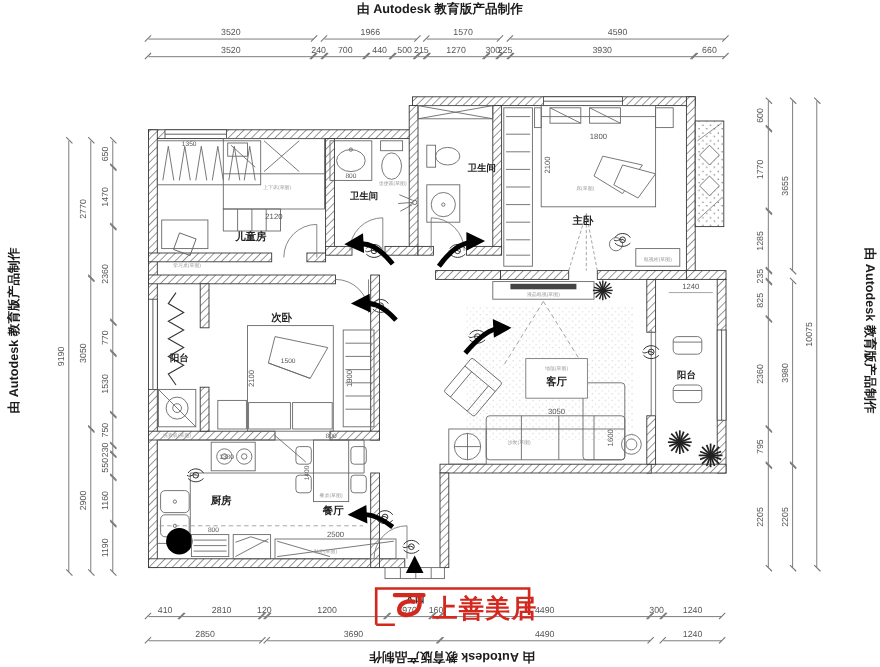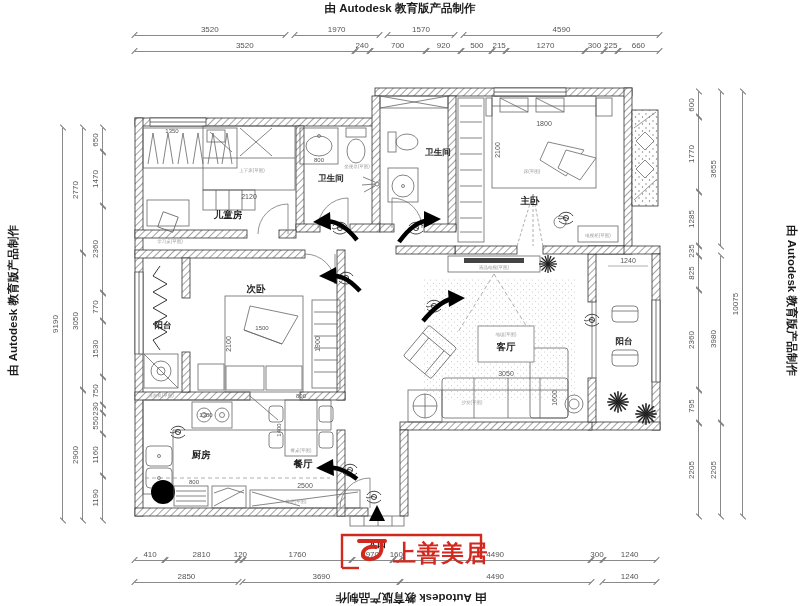--- a/index.html
+++ b/index.html
@@ -405,21 +405,21 @@
     <text x="598" y="237">电视柜(草图)</text>
   </g>
 </svg>
 
 <div class="dimh" style="left:135px;top:24px;width:524px;">
   <div class="s" style="flex:3520">
       <span>3520</span>
     </div>
   <div class="g" style="flex:240"></div>
   <div class="s" style="flex:1970">
-      <span>1970</span>
+      <span>1966</span>
     </div>
   <div class="g" style="flex:215"></div>
   <div class="s" style="flex:1570">
       <span>1570</span>
     </div>
   <div class="g" style="flex:225"></div>
   <div class="s" style="flex:4590">
       <span>4590</span>
     </div>
 </div>
@@ -428,54 +428,57 @@
   <div class="s" style="flex:3520">
       <span>3520</span>
     </div>
   <div class="s" style="flex:240">
       <span>240</span>
     </div>
   <div class="s" style="flex:900">
       <span>700</span>
     </div>
   <div class="s" style="flex:570">
-      <span>920</span>
+      <span>440</span>
     </div>
   <div class="s" style="flex:500">
       <span>500</span>
     </div>
   <div class="s" style="flex:215">
       <span>215</span>
     </div>
   <div class="s" style="flex:1270">
       <span>1270</span>
     </div>
   <div class="s" style="flex:300">
       <span>300</span>
     </div>
   <div class="s" style="flex:225">
       <span>225</span>
+    </div>
+  <div class="s" style="flex:3930">
+      <span>3930</span>
     </div>
   <div class="s" style="flex:660">
       <span>660</span>
     </div>
 </div>
 
 <div class="dimh" style="left:135px;top:549px;width:521px;">
   <div class="s" style="flex:710">
       <span>410</span>
     </div>
   <div class="s" style="flex:1710">
       <span>2810</span>
     </div>
   <div class="s" style="flex:120">
       <span>120</span>
     </div>
   <div class="s" style="flex:2560">
-      <span>1760</span>
+      <span>1200</span>
     </div>
   <div class="s" style="flex:970">
       <span>970</span>
     </div>
   <div class="s" style="flex:160">
       <span>160</span>
     </div>
   <div class="s" style="flex:4490">
       <span>4490</span>
     </div>

